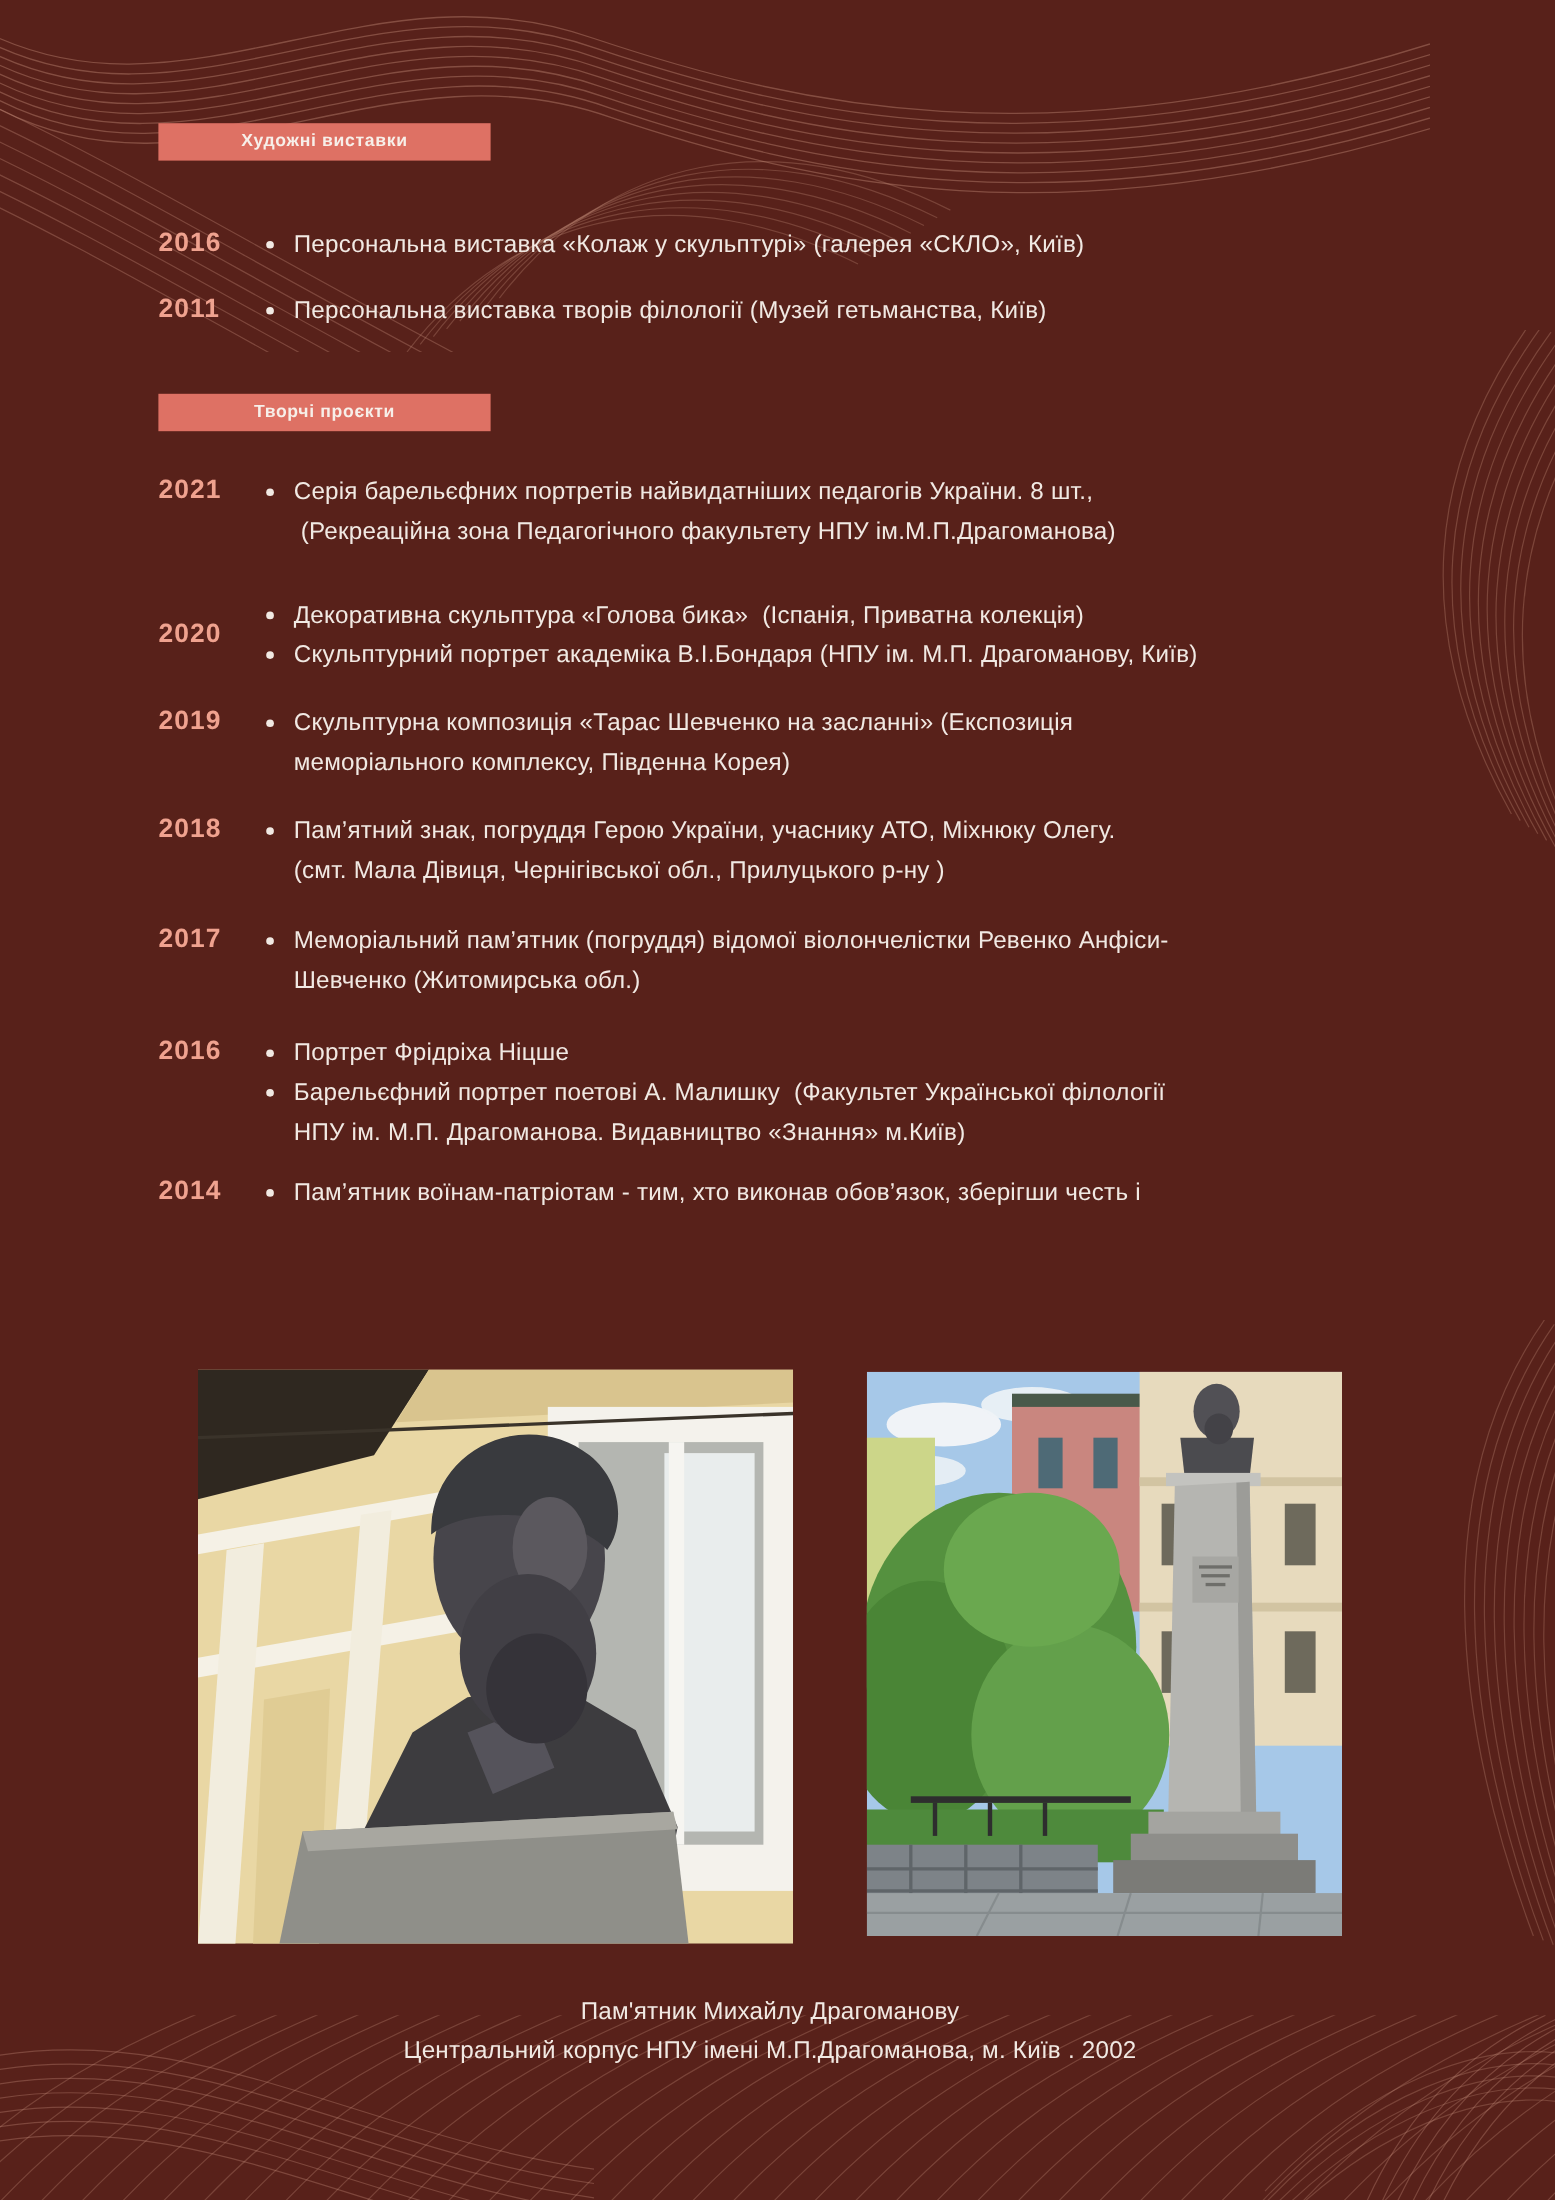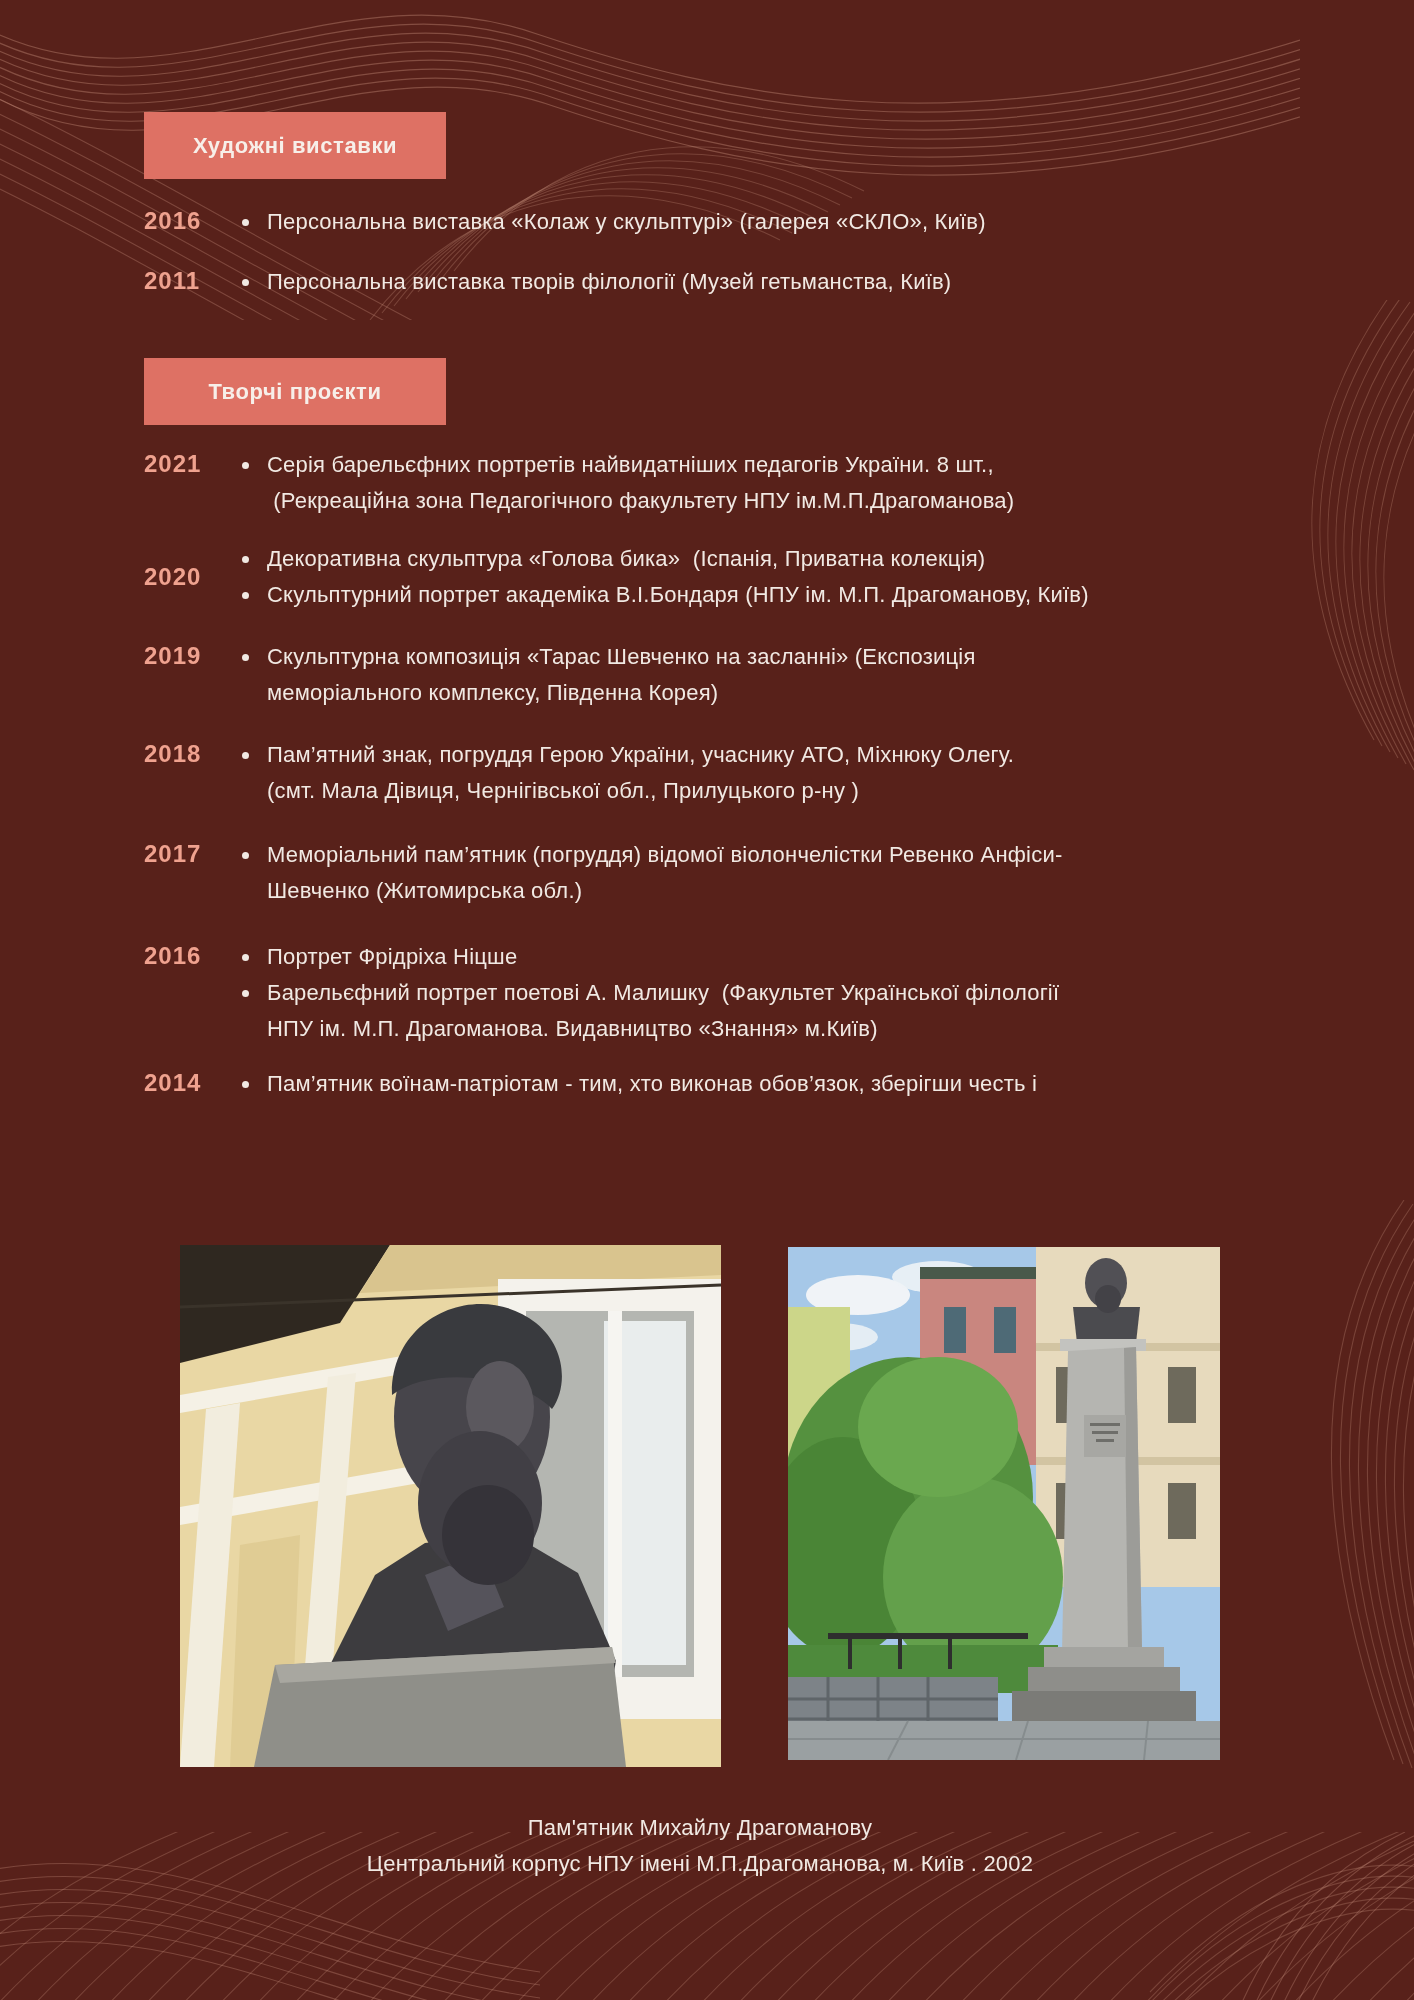--- a/index.html
+++ b/index.html
@@ -3,23 +3,23 @@
 <meta charset="utf-8">
 <style>
   html,body{margin:0;padding:0;background:#3f1812;}
   .page{
     position:relative;width:1414px;height:2000px;overflow:hidden;
     background:#58211a;
     font-family:"Liberation Sans", sans-serif;
   }
   svg.deco{position:absolute;pointer-events:none;}
   .badge{
-    position:absolute;left:144px;width:302px;height:67px;
+    position:absolute;left:144px;width:302px;height:34px;
     display:flex;align-items:center;justify-content:center;
-    font-size:22px;font-weight:700;letter-spacing:.6px;
+    font-size:16px;font-weight:700;letter-spacing:.6px;
   }
   .entry{position:absolute;left:144px;display:flex;align-items:flex-start;}
   .year{
     width:64px;flex:none;font-size:24px;font-weight:700;letter-spacing:1px;
     padding-top:3px;
   }
   .year.vcenter{align-self:center;padding-top:0;}
   .items{margin-left:34px;display:flex;flex-direction:column;}
   .item{display:flex;align-items:flex-start;}
   .dot{width:7px;height:7px;border-radius:50%;flex:none;margin:15px 18px 0 0;}
@@ -193,21 +193,21 @@
             <div class="line" style="color:#f1e9e3">Персональна виставка творів філології (Музей гетьманства, Київ)</div>
           </div>
       </div>
     </div>
   </div>
 
   <div class="badge" style="top:358px;background:#de7164;color:#f7efe9">
     <span>Творчі проєкти</span>
   </div>
 
-  <div class="entry" style="top:447px">
+  <div class="entry" style="top:429px">
     <div class="year" style="color:#efa28f">2021</div>
     <div class="items">
       <div class="item">
         <span class="dot" style="background:#f1e9e3"></span>
         <div class="lines">
           <div class="line" style="color:#f1e9e3">Серія барельєфних портретів найвидатніших педагогів України. 8 шт.,</div>
           <div class="line" style="color:#f1e9e3"> (Рекреаційна зона Педагогічного факультету НПУ ім.М.П.Драгоманова)</div>
         </div>
       </div>
     </div>

